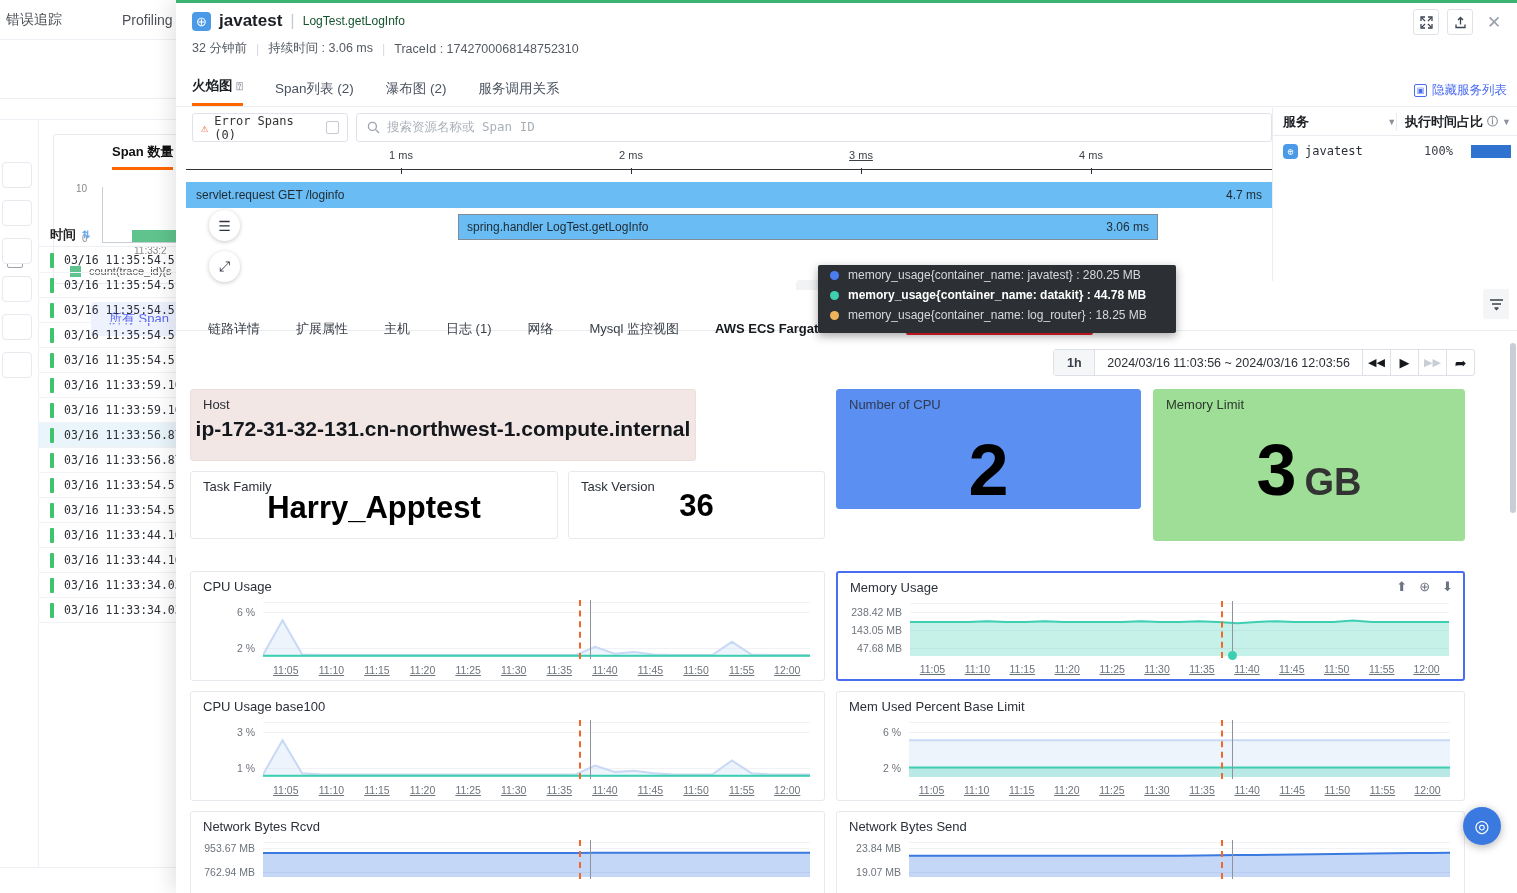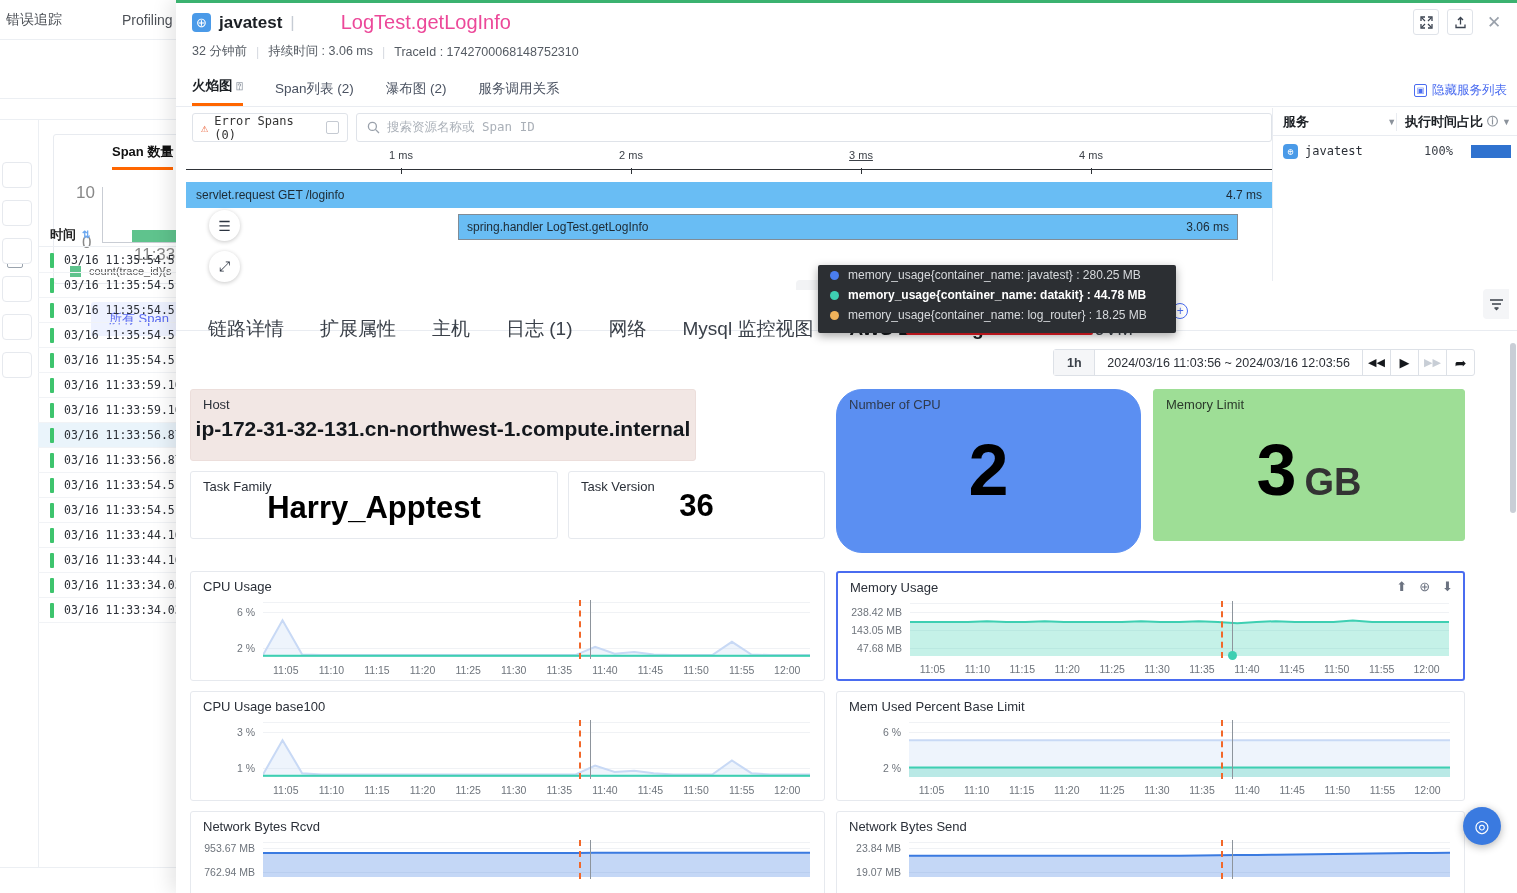--- a/index.html
+++ b/index.html
@@ -46,21 +46,21 @@
     border-left: 1px solid #eceff3; background: #fff;
   }
   .mini-card {
     position: absolute; top: 14px; left: 14px; width: 300px; height: 150px;
     border: 1px solid #e8ebf0; border-radius: 3px; background: #fff;
   }
   .mini-tabs { display: flex; gap: 26px; padding: 8px 16px 0 16px; }
   .mini-tab { font-size: 13px; font-weight: bold; color: #333; padding-bottom: 6px; margin-left: 42px; }
   .mini-tab.active { color: #111; border-bottom: 3px solid #f60; }
   .mini-tab.dim { font-weight: normal; color: #555; }
-  .mini-axis { position: absolute; font-size: 17px; color: #888; }
+  .mini-axis { position: absolute; font-size: 10px; color: #888; }
   .mini-plot-line { position: absolute; background: #c9cdd4; }
   .mini-bar { position: absolute; background: #5fc38d; }
   .mini-legend { position: absolute; bottom: 6px; left: 16px; display: flex; align-items: center; gap: 8px; font-size: 11px; color: #555; }
   .mini-legend .sw { width: 11px; height: 11px; background: #5fc38d; display: inline-block; }
 
   .sub-tabs {
     position: absolute; top: 182px; left: 52px; display: flex; gap: 0;
   }
   .sub-tab {
     font-size: 13px; padding: 8px 18px; color: #4a5261;
@@ -102,21 +102,21 @@
     box-shadow: -6px 0 18px rgba(0,0,0,.10);
   }
   .m-header { position: relative; height: 70px; padding: 8px 16px 0 16px; }
   .m-title { display: flex; align-items: center; gap: 8px; }
   .globe {
     width: 19px; height: 19px; border-radius: 4px; background: #4a9ae8;
     color: #fff; font-size: 13px; display: flex; align-items: center; justify-content: center;
   }
   .m-app { font-size: 17px; font-weight: bold; color: #1b1f24; }
   .m-sep { color: #c6ccd4; font-weight: normal; }
-  .m-res { font-size: 20px; color: #ec4899; margin-left: 38px; }
+  .m-res { font-size: 12px; color: #14532d; }
   .m-meta { margin-top: 9px; font-size: 12.5px; color: #555b63; display: flex; align-items: center; gap: 9px; }
   .m-meta .vbar { color: #d6dae0; }
   .win-btns { position: absolute; top: 6px; right: 10px; display: flex; align-items: center; gap: 8px; }
   .win-btn {
     width: 26px; height: 26px; border: 1px solid #dfe3e9; border-radius: 3px;
     display: flex; align-items: center; justify-content: center; color: #3b4350; background: #fff;
   }
   .win-x { width: 26px; height: 26px; display: flex; align-items: center; justify-content: center; color: #9aa1ab; font-size: 17px; }
 
   .m-tabs {
@@ -156,21 +156,21 @@
   .ruler { position: relative; height: 22px; border-bottom: 1px solid #2f3338; }
   .tickl { position: absolute; top: 1px; font-size: 11px; color: #3c4148; transform: translateX(-50%); }
   .tickm { position: absolute; bottom: -5px; width: 1px; height: 6px; background: #2f3338; }
   .bar1 {
     position: absolute; top: 34px; left: 0; width: 1086px; height: 26px;
     background: #69bdf4; display: flex; align-items: center; padding: 0 10px;
     font-size: 12px; color: #1d2a33;
   }
   .bar1 .dur { margin-left: auto; }
   .bar2 {
-    position: absolute; top: 66px; left: 272px; width: 780px; height: 26px;
+    position: absolute; top: 66px; left: 272px; width: 700px; height: 26px;
     background: #69bdf4; border: 1px solid #818c96;
     display: flex; align-items: center; padding: 0 8px; font-size: 12px; color: #1d2a33;
   }
   .bar2 .dur { margin-left: auto; }
   .fbtn {
     position: absolute; left: 23px; width: 31px; height: 31px; border-radius: 50%;
     background: #fff; box-shadow: 0 1px 4px rgba(0,0,0,.22);
     display: flex; align-items: center; justify-content: center; color: #2b3340; font-size: 14px;
   }
 
@@ -195,21 +195,21 @@
     background: #f2f3f5; border-radius: 4px 4px 0 0;
     display: flex; align-items: center; justify-content: center; gap: 3px;
   }
   .drag-handle i { width: 3px; height: 3px; background: #b9bec6; border-radius: 50%; display: block; }
 
   
   .b-tabs {
     position: absolute; top: 288px; left: 0; right: 0; height: 40px;
     border-bottom: 1px solid #e9ecf1; display: flex; align-items: center; padding-left: 14px; gap: 0;
   }
-  .b-tab { font-size: 19px; color: #3a4049; padding: 0 18px; white-space: nowrap; margin-top: 36px; }
+  .b-tab { font-size: 13px; color: #3a4049; padding: 0 18px; white-space: nowrap; margin-top: 36px; }
   .b-tab.active-box {
     position: relative; font-weight: bold; color: #16191d;
   }
   .hl-rect {
     position: absolute; top: 284px; left: 730px; width: 187px; height: 48px;
     border: 3px solid #ec1c24; border-radius: 2px; pointer-events: none;
   }
   .uline { position: absolute; left: 748px; top: 322px; width: 152px; height: 3px; background: #f60; }
   .plus-ic {
     width: 16px; height: 16px; border: 1px solid #4a6cf0; border-radius: 50%;
@@ -239,21 +239,21 @@
   .big-val { font-weight: bold; color: #000; }
 
   .host-card { left: 0; top: 0; width: 506px; height: 72px; background: #f2e7e4; border-color: #ecdedb; }
   .host-val { position: absolute; left: 0; right: 0; top: 27px; text-align: center; font-size: 21px; font-weight: bold; color: #14181d; }
 
   .tf-card { left: 0; top: 82px; width: 368px; height: 68px; }
   .tf-val { position: absolute; left: 0; right: 0; top: 18px; text-align: center; font-size: 31px; }
   .tv-card { left: 378px; top: 82px; width: 257px; height: 68px; }
   .tv-val { position: absolute; left: 0; right: 0; top: 16px; text-align: center; font-size: 31px; }
 
-  .cpu-card { left: 646px; top: 0; width: 305px; height: 164px; background: #5b8ff2; border-color: #5b8ff2; border-radius: 26px; }
+  .cpu-card { left: 646px; top: 0; width: 305px; height: 120px; background: #5b8ff2; border-color: #5b8ff2; }
   .cpu-card .ctitle { color: #2e3a4e; }
   .cpu-val { position: absolute; left: 0; right: 0; top: 44px; text-align: center; font-size: 72px; line-height: 72px; }
 
   .mem-card { left: 963px; top: 0; width: 312px; height: 152px; background: #9ede96; border-color: #9ede96; }
   .mem-card .ctitle { color: #2b3a2b; }
   .mem-val { position: absolute; left: 0; right: 0; top: 44px; text-align: center; font-size: 72px; line-height: 72px; }
   .mem-unit { font-size: 38px; font-weight: bold; margin-left: 8px; }
 
   .chart-card { height: 110px; }
   .c-cpu   { left: 0;   top: 182px; width: 635px; }
@@ -261,21 +261,21 @@
   .c-cpu100{ left: 0;   top: 302px; width: 635px; }
   .c-memp  { left: 646px; top: 302px; width: 629px; }
   .c-nbr   { left: 0;   top: 422px; width: 635px; height: 90px; }
   .c-nbs   { left: 646px; top: 422px; width: 629px; height: 90px; }
 
   .card-acts { position: absolute; top: 6px; right: 10px; display: flex; gap: 12px; color: #6b7280; font-size: 13px; }
 
   .plot { position: absolute; left: 10px; right: 10px; top: 28px; bottom: 4px; }
   .ylab-wide { position: absolute; font-size: 10.5px; color: #6e747c; white-space: nowrap; text-align: right; }
   .gridline { position: absolute; left: 62px; right: 4px; height: 1px; background: #f0f2f5; }
-  .xlab { position: absolute; bottom: 0; font-size: 10.5px; color: #6e747c; transform: translateX(-50%); }
+  .xlab { position: absolute; bottom: 0; font-size: 10.5px; color: #6e747c; transform: translateX(-50%); text-decoration: underline; }
   .marker-dash { position: absolute; width: 0; border-left: 2px dashed #f2682a; top: 0; bottom: 17px; }
   .marker-solid { position: absolute; width: 1px; background: #8d949c; top: 0; bottom: 17px; }
 
   
   .tooltip {
     position: absolute; left: 818px; top: 648px; width: 358px;
     background: #2c2f33; color: #d7dadd; border-radius: 2px;
     padding: 0 0 8px 0; font-size: 12px; z-index: 40;
     box-shadow: 0 3px 10px rgba(0,0,0,.35);
   }

